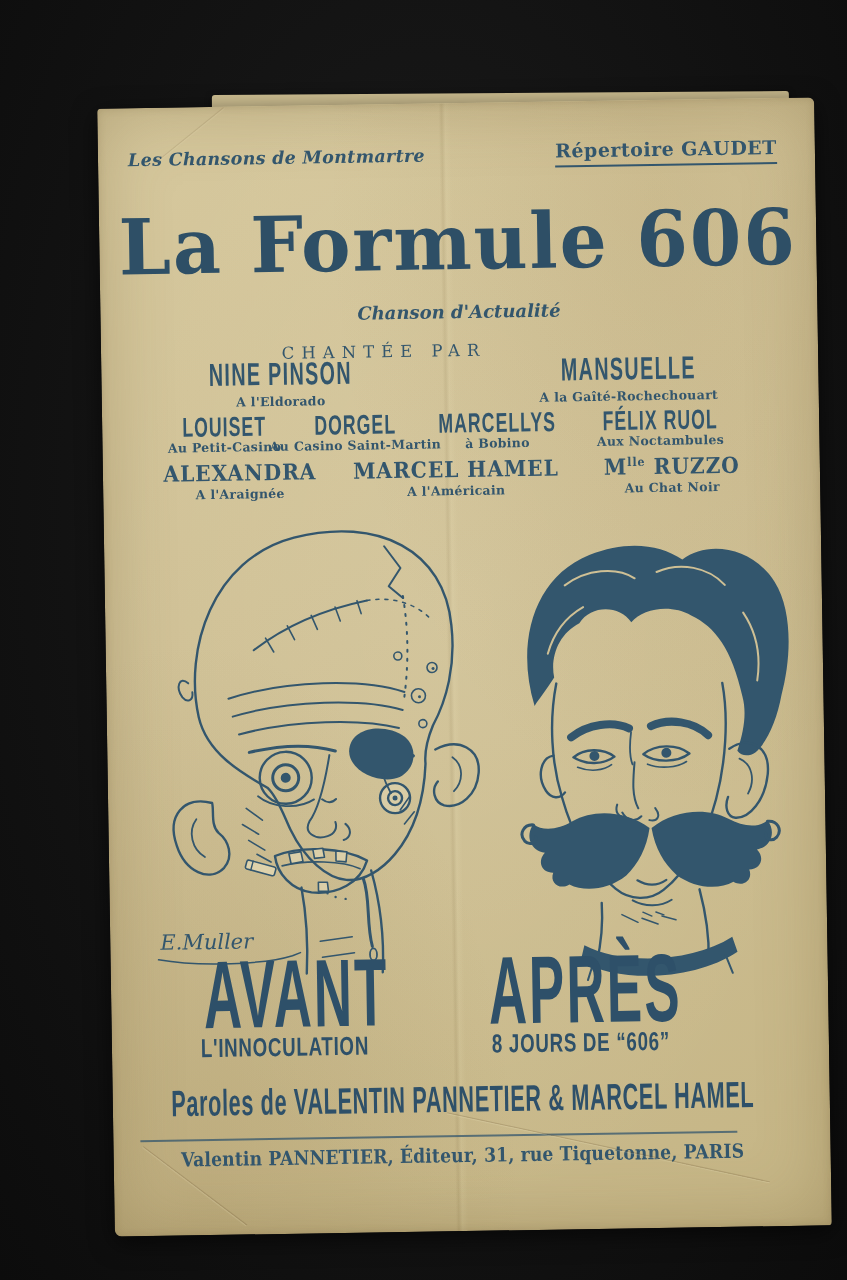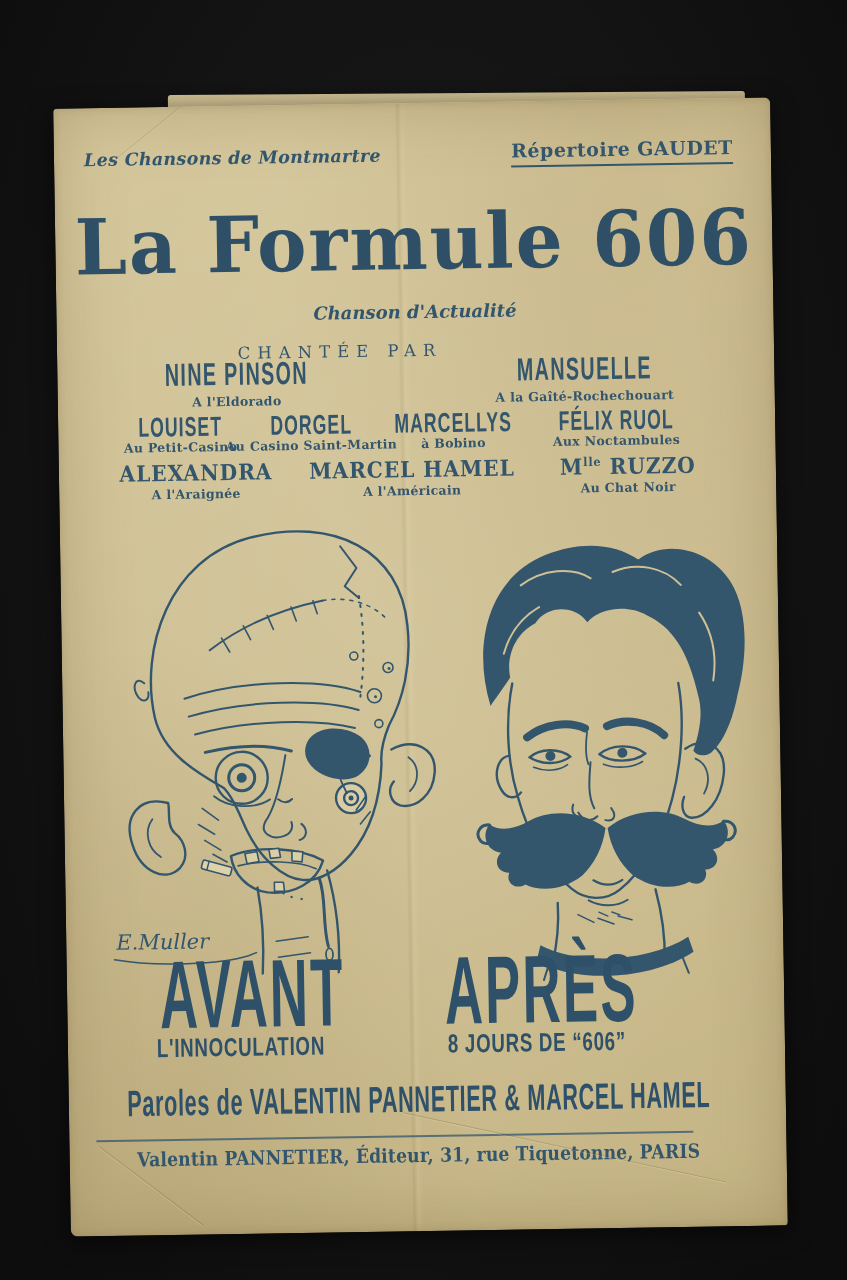--- a/index.html
+++ b/index.html
@@ -3,21 +3,21 @@
 <meta charset="utf-8">
 <style>
   html,body{margin:0;padding:0;}
   body{
     width:847px;height:1280px;
     background:
       radial-gradient(ellipse at 50% 40%, #1c1c1c 0%, #121212 60%, #0c0c0c 100%);
     overflow:hidden;position:relative;
     font-family:"Liberation Sans",sans-serif;
   }
-  .stage{position:absolute;inset:0;}
+  .stage{position:absolute;inset:0;margin-left:44px;}
   .back-sheet{
     position:absolute;left:168px;top:93px;width:577px;height:44px;
     background:#ccbd90;transform:rotate(-0.4deg);border-radius:3px;
     box-shadow:0 2px 6px rgba(0,0,0,.5);
   }
   .paper{
     position:absolute;left:62px;top:103px;width:717px;height:1128px;
     transform:rotate(-0.9deg);
     border-radius:4px 6px 4px 7px;
     background:

